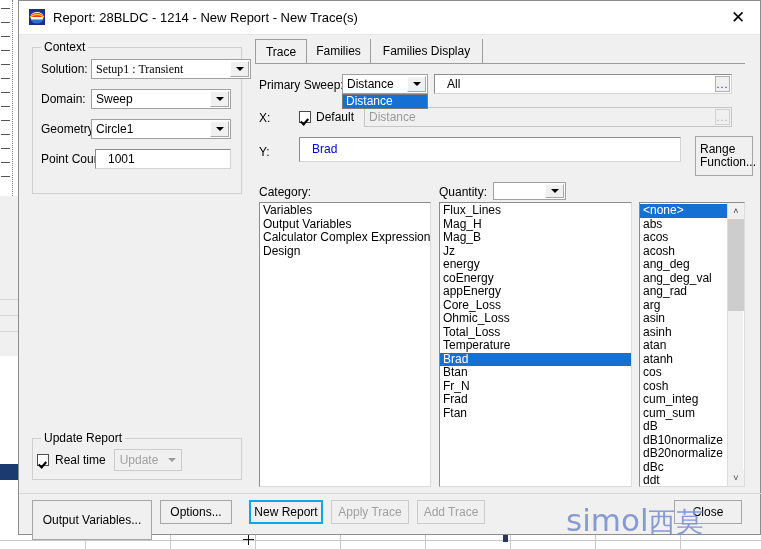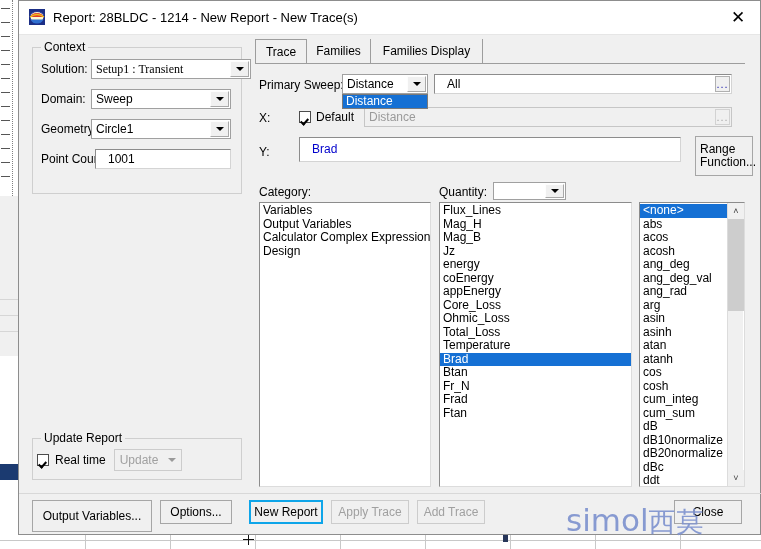--- a/index.html
+++ b/index.html
@@ -200,21 +200,21 @@
   <div class="groupbox" style="left:13px;top:437px;width:210px;height:42px;">
     <span class="group-title">Update Report</span>
   </div>
   <div class="chk" style="left:18px;top:453px;"></div>
   <div class="lbl" style="left:36px;top:452px;">Real time</div>
   <div class="btn disabled" style="left:95px;top:448px;width:68px;height:22px;">
     <span>Update</span>
     <i class="caret dis" style="margin-left:10px;"></i>
   </div>
 
-  <div class="btn" style="left:13px;top:499px;width:120px;height:32px;">
+  <div class="btn" style="left:13px;top:499px;width:120px;height:40px;">
     <span>Output Variables...</span>
   </div>
   <div class="btn" style="left:141px;top:499px;width:72px;height:24px;">
     <span>Options...</span>
   </div>
 
   <div id="tabstrip" style="left:236px;top:38px;width:490px;">
     <div class="tab active" style="left:0;width:52px;">
       <span>Trace</span>
     </div>

